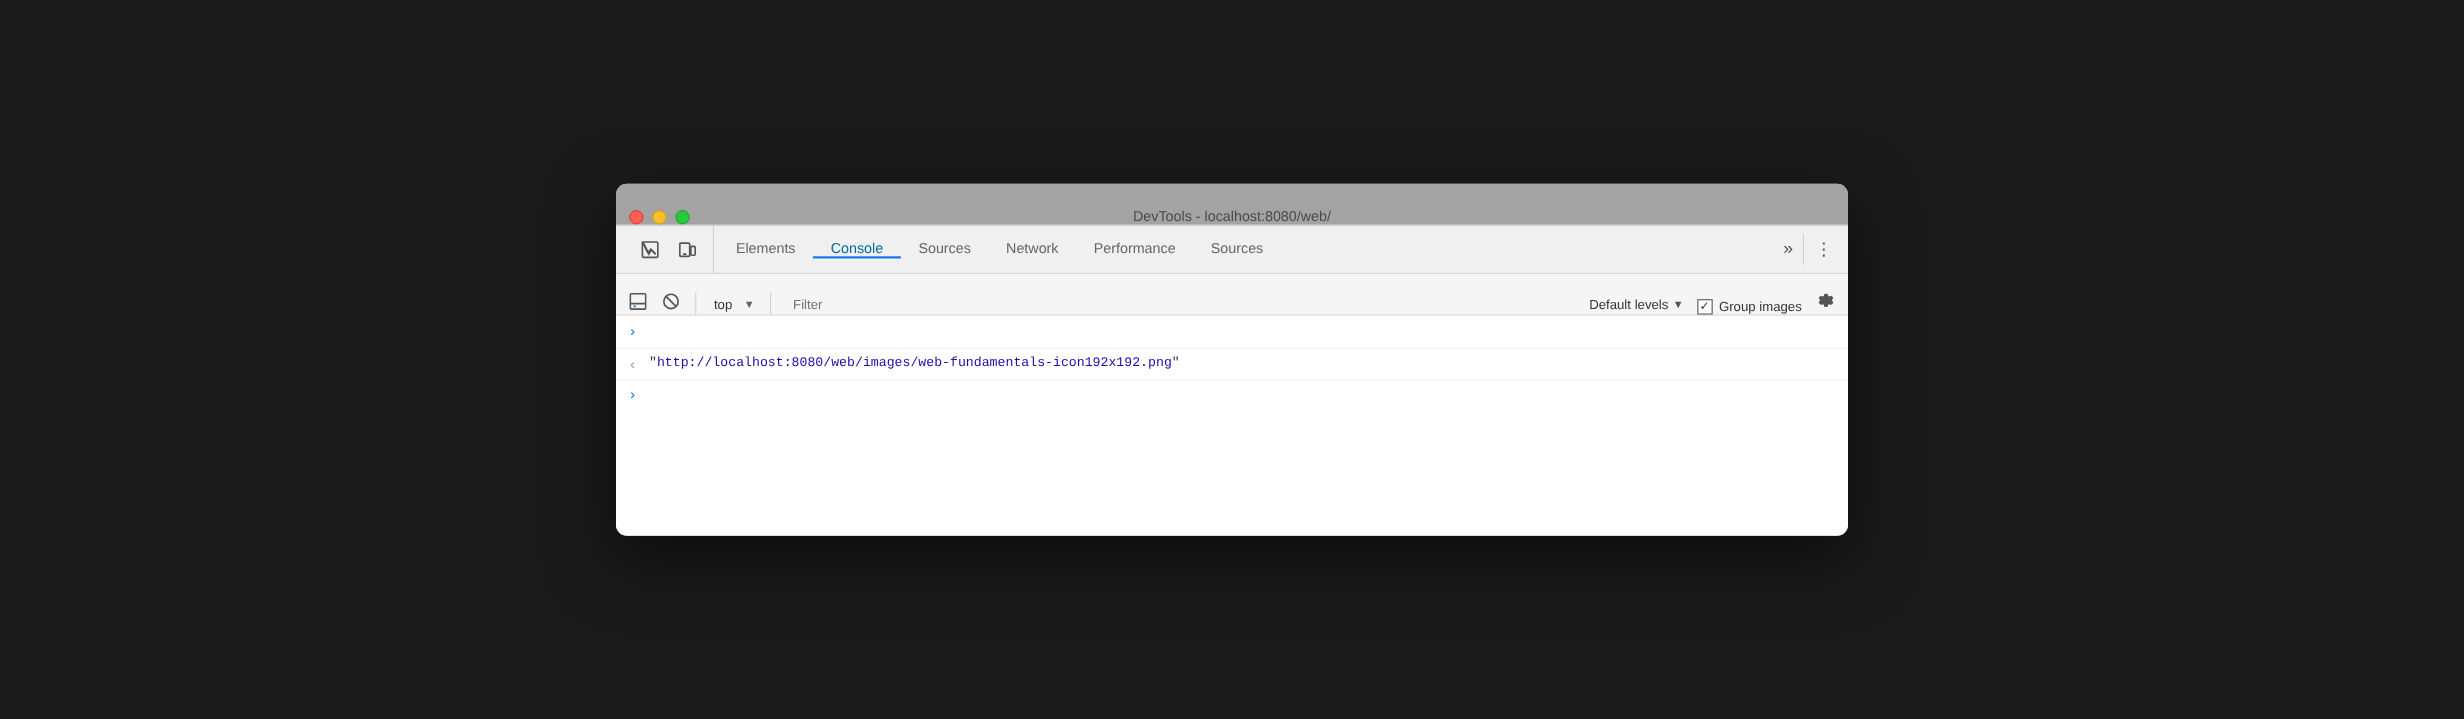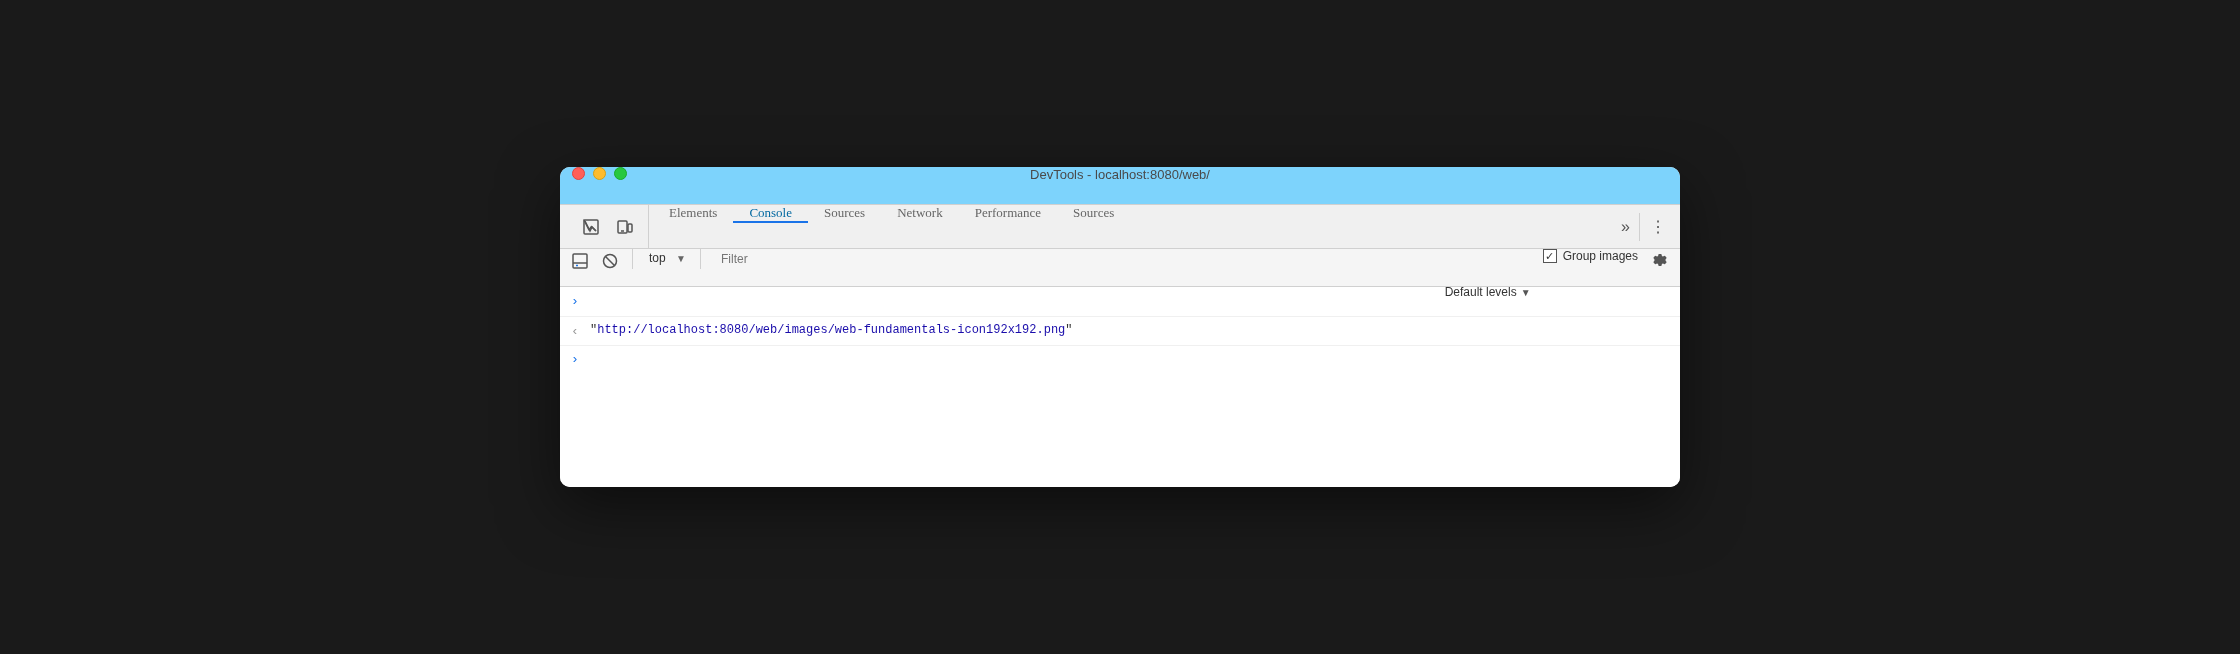--- a/index.html
+++ b/index.html
@@ -20,24 +20,24 @@
     .window {
       width: 1120px;
       background: #f5f5f5;
       border-radius: 10px;
       box-shadow: 0 20px 60px rgba(0,0,0,0.5);
       overflow: hidden;
     }
 
     
     .title-bar {
-      background: #7dd3fc;
+      background: #a3a3a3;
       height: 38px;
       display: flex;
-      align-items: flex-start;
+      align-items: flex-end;
       padding: 0 12px;
       border-bottom: 1px solid #d0d0d0;
       position: relative;
     }
 
     .traffic-lights {
       display: flex;
       gap: 8px;
       align-items: center;
     }
@@ -91,23 +91,22 @@
       color: #555;
     }
 
     .tab-icon-btn svg {
       width: 18px;
       height: 18px;
     }
 
     .tabs {
       display: flex;
-      align-items: flex-start;
+      align-items: center;
       flex: 1;
-      font-family: Liberation Serif, serif;
     }
 
     .tab {
       padding: 0 16px;
       display: flex;
       align-items: center;
       font-size: 13px;
       color: #666;
       cursor: pointer;
       position: relative;
@@ -149,21 +148,21 @@
       cursor: pointer;
       color: #555;
       font-size: 16px;
     }
 
     
     .toolbar {
       background: #f5f5f5;
       border-bottom: 1px solid #d0d0d0;
       display: flex;
-      align-items: flex-start;
+      align-items: flex-end;
       height: 38px;
       padding: 0 8px;
       gap: 6px;
     }
 
     .toolbar-btn {
       width: 24px;
       height: 24px;
       display: flex;
       align-items: center;

